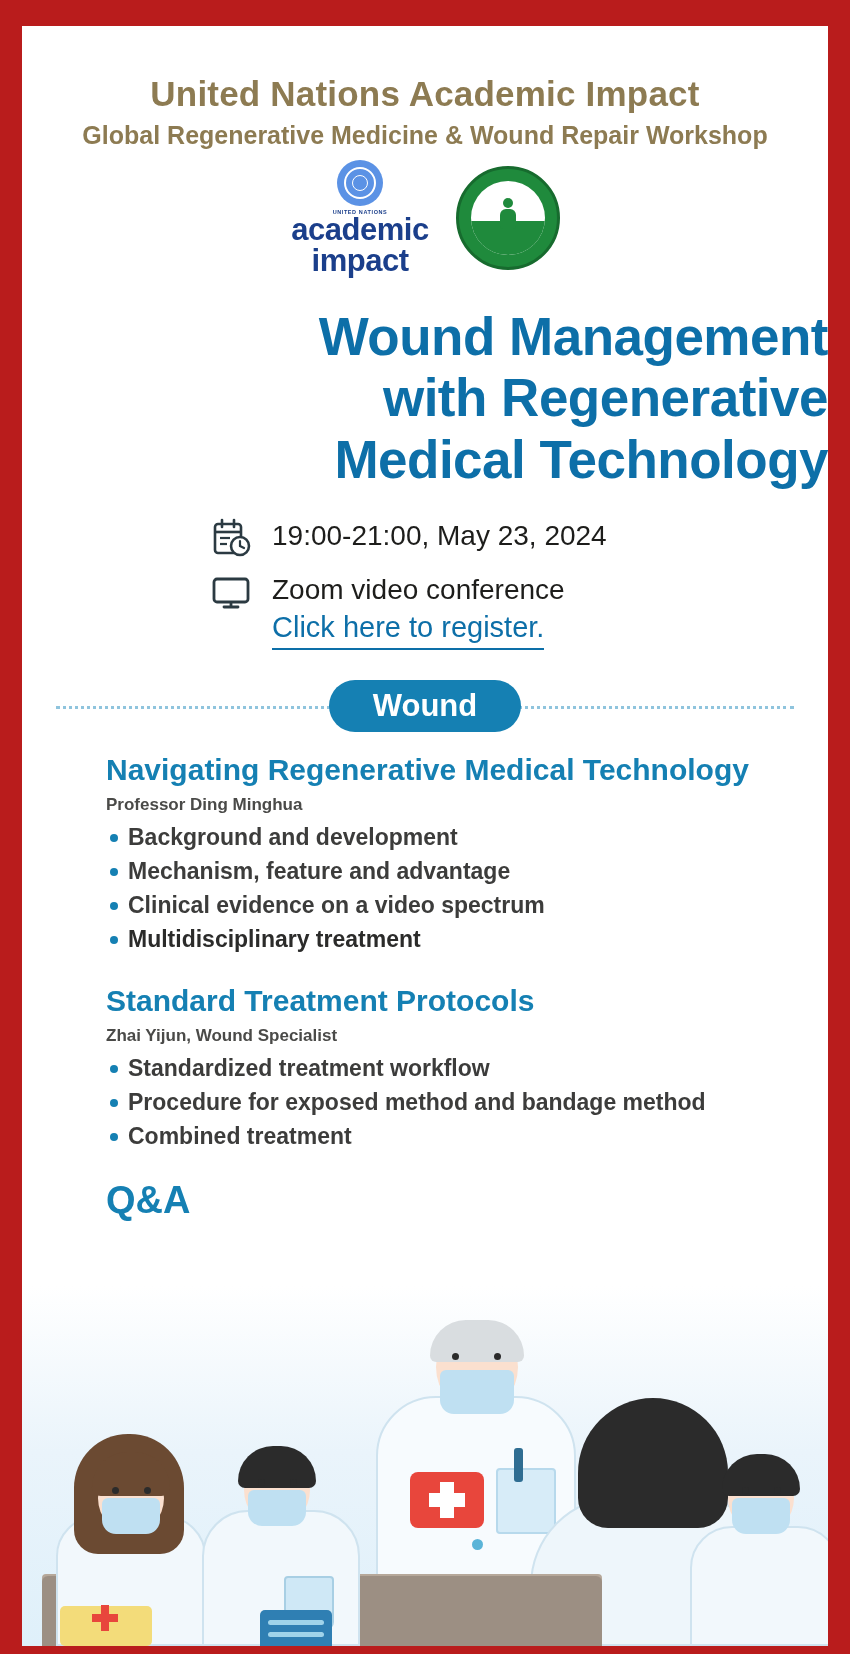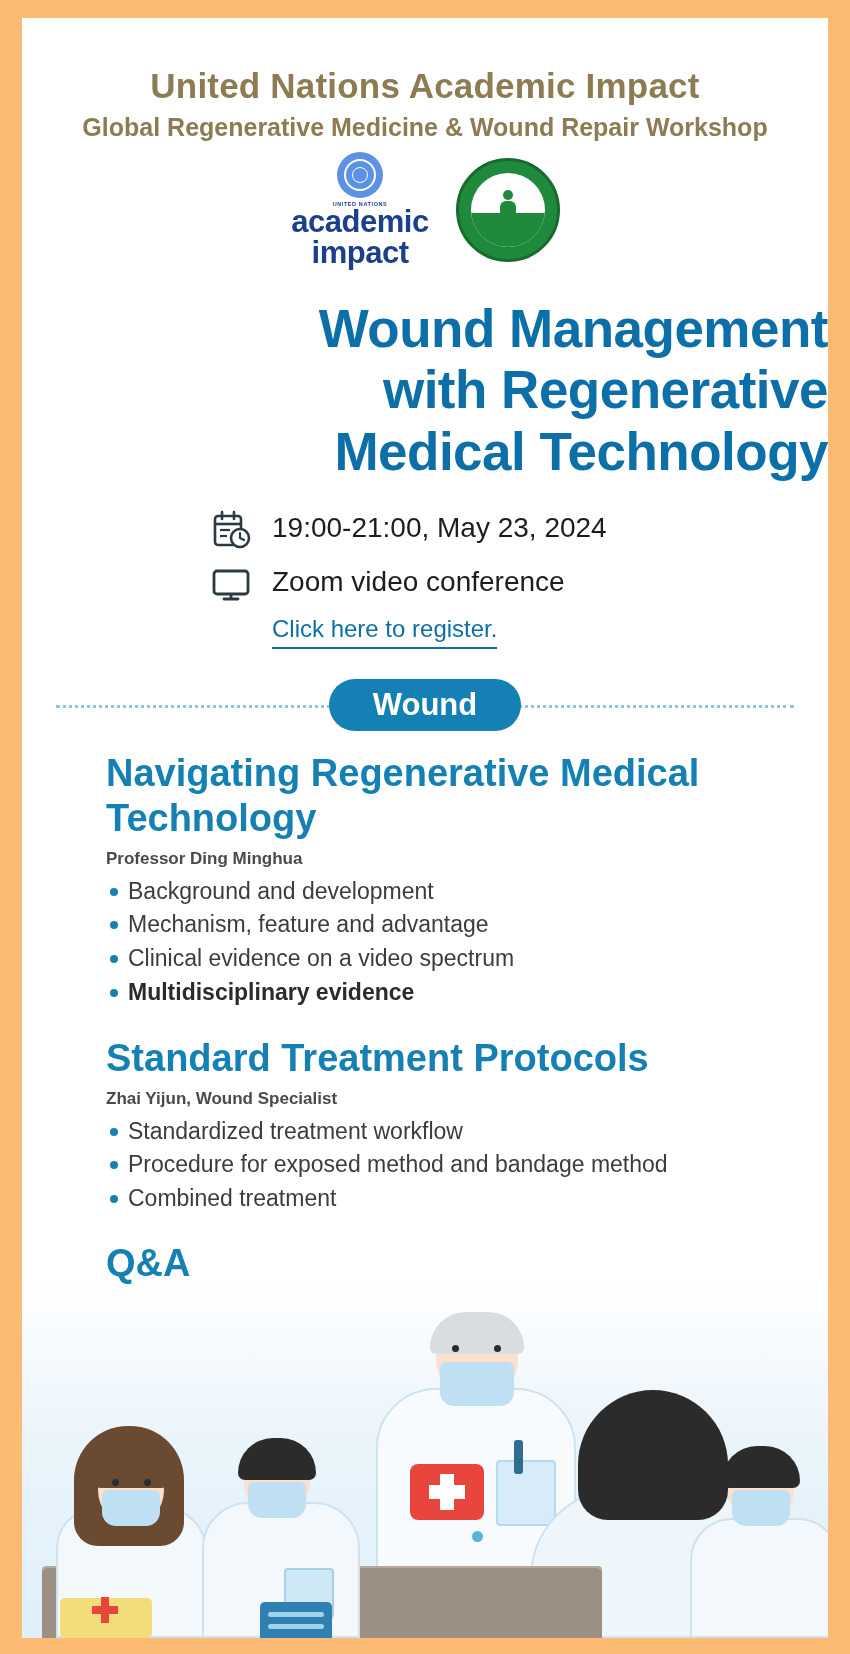--- a/index.html
+++ b/index.html
@@ -10,23 +10,23 @@
   body {
     width: 850px;
     height: 1654px;
     overflow: hidden;
     font-family: "Liberation Sans", sans-serif;
   }
   .poster {
     position: relative;
     width: 850px;
     height: 1654px;
-    background: #fdba74;
+    background: #b91c1c;
     box-sizing: border-box;
-    padding: 18px 22px 0 22px;
+    padding: 26px 22px 0 22px;
   }
   .card {
     position: relative;
     width: 806px;
     height: 1620px;
     background: #ffffff;
     overflow: hidden;
     box-sizing: border-box;
   }
 
@@ -207,26 +207,26 @@
     align-items: center;
     justify-content: center;
   }
   .detail-text {
     font-size: 28px;
     color: #1d1d1b;
     line-height: 1.45;
   }
   .register-link {
     display: inline-block;
-    font-size: 24px;
+    font-size: 29px;
     color: #0d6fa8;
     border-bottom: 2px solid #0d6fa8;
     padding-bottom: 4px;
     text-decoration: none;
-    margin-top: 12px;
+    margin-top: 0;
   }
 
   
   .agenda-wrap {
     position: relative;
     margin-top: 28px;
     height: 56px;
     display: flex;
     align-items: center;
     justify-content: center;
@@ -251,41 +251,42 @@
 
   
   .agenda-body {
     padding: 18px 40px 0 84px;
     position: relative;
     z-index: 3;
   }
   .session-title {
     color: #1580b3;
     font-weight: bold;
-    font-size: 38px;
+    font-size: 30px;
     line-height: 1.18;
     margin-bottom: 8px;
   }
   .speaker {
     font-size: 17px;
     font-weight: bold;
     color: #4a4a48;
     margin-bottom: 6px;
   }
   ul.bullets {
     list-style: none;
     margin: 0 0 0 0;
     padding: 0;
   }
   ul.bullets li {
     font-size: 23px;
     color: #3c3c3b;
     line-height: 1.47;
     position: relative;
     padding-left: 22px;
+    font-weight: bold;
   }
   ul.bullets li::before {
     content: "";
     position: absolute;
     left: 4px;
     top: 13px;
     width: 8px;
     height: 8px;
     border-radius: 50%;
     background: #1580b3;
@@ -545,21 +546,21 @@
 
     <div class="agenda-body">
 
       <div class="session-block">
         <div class="session-title">Navigating Regenerative Medical Technology</div>
         <div class="speaker">Professor Ding Minghua</div>
         <ul class="bullets">
           <li>Background and development</li>
           <li>Mechanism, feature and advantage</li>
           <li>Clinical evidence on a video spectrum</li>
-          <li class="bold">Multidisciplinary evidence</li>
+          <li class="bold">Multidisciplinary treatment</li>
         </ul>
       </div>
 
       <div class="session-block">
         <div class="session-title">Standard Treatment Protocols</div>
         <div class="speaker">Zhai Yijun, Wound Specialist</div>
         <ul class="bullets">
           <li>Standardized treatment workflow</li>
           <li>Procedure for exposed method and bandage method</li>
           <li>Combined treatment</li>

